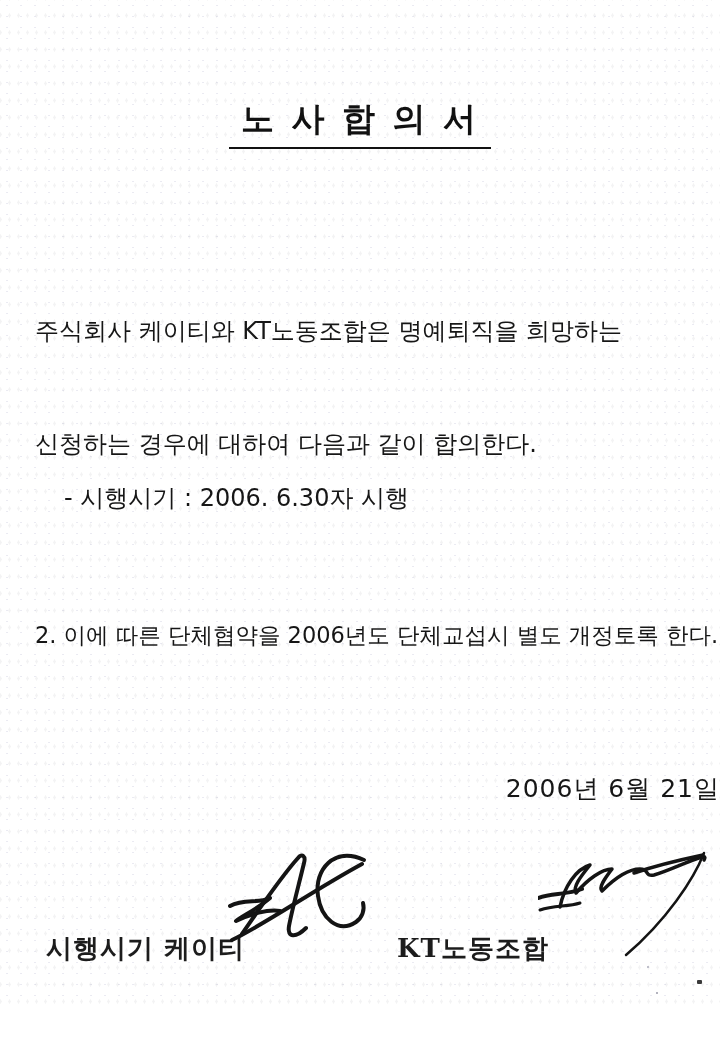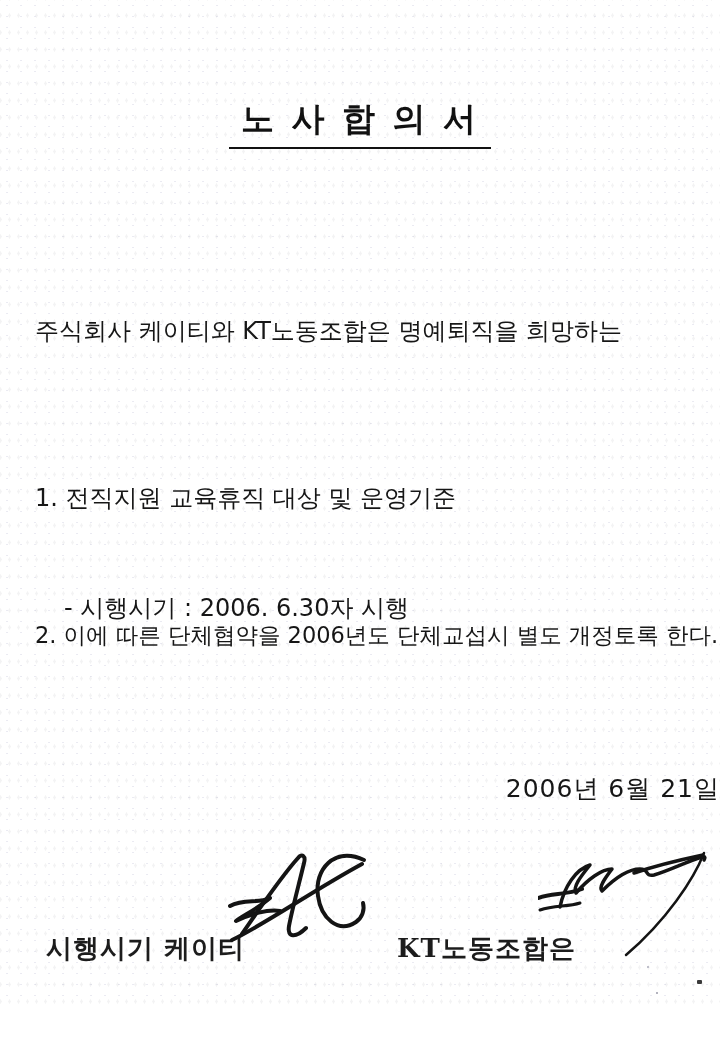--- a/index.html
+++ b/index.html
@@ -109,38 +109,38 @@
 <div class="page">
 
   <div class="scan-noise"></div>
 
   <div class="title-wrap">
     <span class="title">노 사 합 의 서</span>
   </div>
 
   <div class="intro bodytext">
     <div>주식회사 케이티와 KT노동조합은 명예퇴직을 희망하는</div>
+    <div>신청하는 경우에 대하여 다음과 같이 합의한다.</div>
   </div>
 
   <div class="sec1 bodytext">
-    <div>1. 전직지원 교육휴직 대상 및 운영기준</div>
     <div class="indent-dash">- 시행시기 : 2006. 6.30자 시행</div>
   </div>
 
   <div class="sec2 bodytext">2. 이에 따른 단체협약을 2006년도 단체교섭시 별도 개정토록 한다.</div>
 
   <div class="date-line">2006년 6월 21일</div>
 
   <div class="sig-block sig-left">
     <div>시행시기 케이티</div>
     
   </div>
 
   <div class="sig-block sig-right">
-    <div>KT노동조합은</div>
+    <div>KT노동조합</div>
     
   </div>
 
   <svg class="scribble" style="left:222px; top:848px;" width="152" height="102" viewBox="0 0 152 102">
     <path d="M8,58 C22,50 36,56 48,50 C34,62 20,68 14,73 C28,66 46,61 58,63" stroke-width="4"></path>
     <path d="M20,86 C38,60 58,30 76,10 C80,5 84,8 82,15 C76,40 70,62 67,78 C65,90 74,90 84,80" stroke-width="4"></path>
     <path d="M10,92 C40,78 92,42 140,16" stroke-width="4"></path>
     <path d="M142,12 C112,-2 92,22 96,48 C99,70 116,86 134,74 C140,70 143,62 141,55" stroke-width="4"></path>
   </svg>
 

